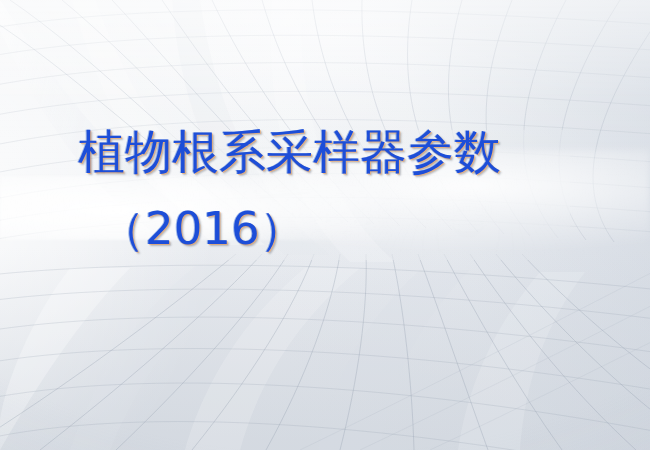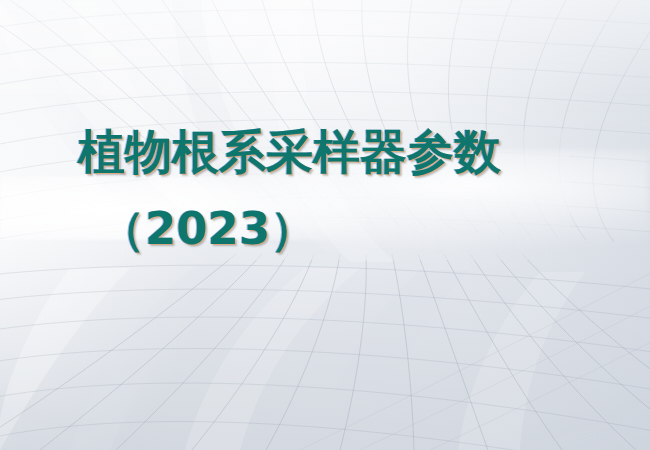--- a/index.html
+++ b/index.html
@@ -64,22 +64,22 @@
   
   #title-block {
     position: absolute;
     left: 0;
     top: 0;
     width: 650px;
   }
   .title-line {
     position: absolute;
     white-space: nowrap;
-    color: #0f766e;
-    font-weight: bold;
+    color: #1d4ed8;
+    font-weight: normal;
     letter-spacing: 0px;
     text-shadow:
       1px 1px 0 rgba(250,160,80,0.55),
       -1px 0 0 rgba(60,110,210,0.45),
       2px 2px 2px rgba(40,45,60,0.30);
   }
   #title-line-1 {
     left: 78px;
     top: 126px;
     font-size: 47px;
@@ -202,16 +202,16 @@
       <rect x="0" y="0" width="650" height="180" fill="url(#fadeTop)"></rect>
     </svg>
   </div>
 
   <div class="bg-layer" id="bg-streak2"></div>
   <div class="bg-layer" id="bg-streak"></div>
   <div class="bg-layer" id="bg-vignette"></div>
 
   <div id="title-block">
     <div class="title-line" id="title-line-1">植物根系采样器参数</div>
-    <div class="title-line" id="title-line-2">（2023）</div>
+    <div class="title-line" id="title-line-2">（2016）</div>
   </div>
 
 </div>
 
 </body></html>

